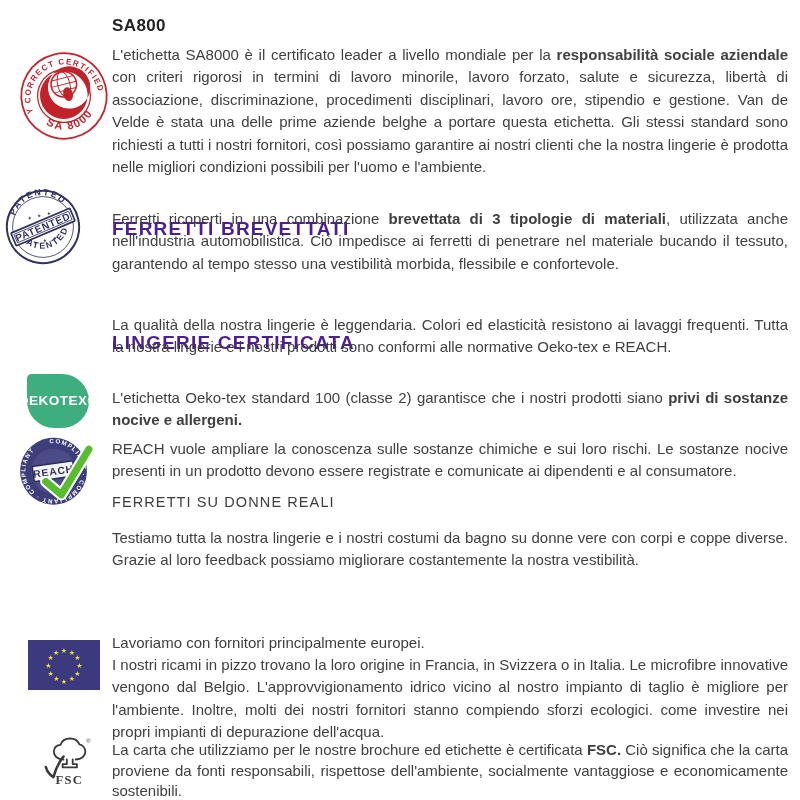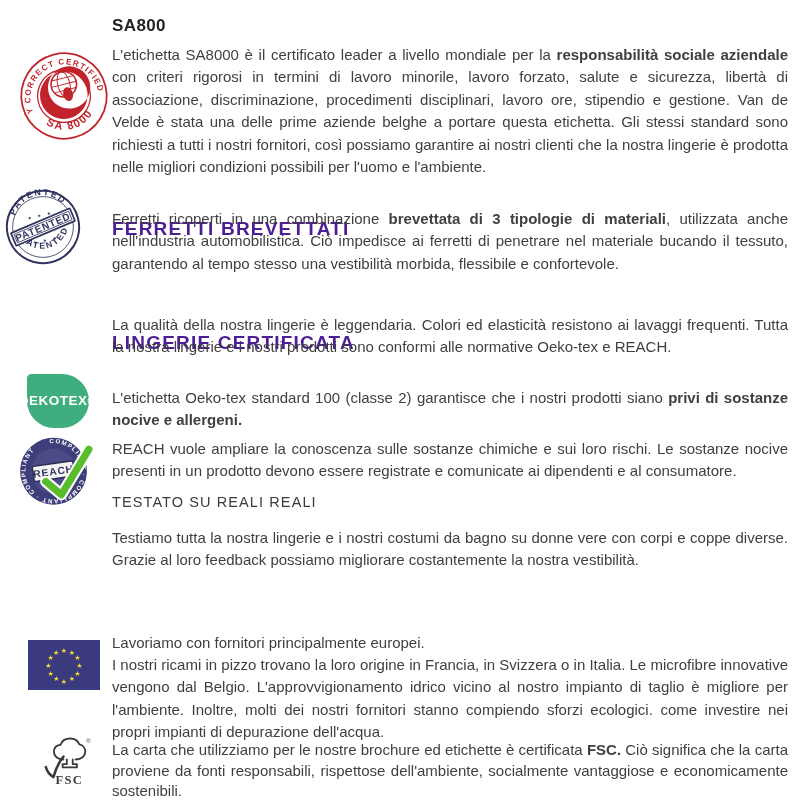--- a/index.html
+++ b/index.html
@@ -144,21 +144,21 @@
   <h2 class="blk h-caps" style="top:177px">FERRETTI BREVETTATI</h2>
   <p class="blk body" style="top:208px"><span>Ferretti ricoperti in una combinazione </span><b>brevettata di 3 tipologie di materiali</b><span>, utilizzata anche nell'industria automobilistica. Ciò impedisce ai ferretti di penetrare nel materiale bucando il tessuto, garantendo al tempo stesso una vestibilità morbida, flessibile e confortevole.</span></p>
 
   <h2 class="blk h-caps" style="top:291px">LINGERIE CERTIFICATA</h2>
   <p class="blk body" style="top:314px"><span>La qualità della nostra lingerie è leggendaria. Colori ed elasticità resistono ai lavaggi frequenti. Tutta la nostra lingerie e i nostri prodotti sono conformi alle normative Oeko-tex e REACH.</span></p>
 
   <p class="blk body" style="top:387px"><span>L'etichetta Oeko-tex standard 100 (classe 2) garantisce che i nostri prodotti siano </span><b>privi di sostanze nocive e allergeni.</b></p>
 
   <p class="blk body" style="top:438px"><span>REACH vuole ampliare la conoscenza sulle sostanze chimiche e sui loro rischi. Le sostanze nocive presenti in un prodotto devono essere registrate e comunicate ai dipendenti e al consumatore.</span></p>
 
-  <div class="blk h-sub" style="top:494px">TESTATO SU REALI REALI</div>
+  <div class="blk h-sub" style="top:494px">FERRETTI SU DONNE REALI</div>
   <p class="blk body" style="top:527px"><span>Testiamo tutta la nostra lingerie e i nostri costumi da bagno su donne vere con corpi e coppe diverse. Grazie al loro feedback possiamo migliorare costantemente la nostra vestibilità.</span></p>
 
   <p class="blk body noj" style="top:632px">Lavoriamo con fornitori principalmente europei.</p>
   <p class="blk body" style="top:654px"><span>I nostri ricami in pizzo trovano la loro origine in Francia, in Svizzera o in Italia. Le microfibre innovative vengono dal Belgio. L'approvvigionamento idrico vicino al nostro impianto di taglio è migliore per l'ambiente. Inoltre, molti dei nostri fornitori stanno compiendo sforzi ecologici. come investire nei propri impianti di depurazione dell'acqua.</span></p>
 
   <p class="blk body tight" style="top:740px"><span>La carta che utilizziamo per le nostre brochure ed etichette è certificata </span><b>FSC.</b><span> Ciò significa che la carta proviene da fonti responsabili, rispettose dell'ambiente, socialmente vantaggiose e economicamente sostenibili.</span></p>
 
 </div>
 
 </body></html>

